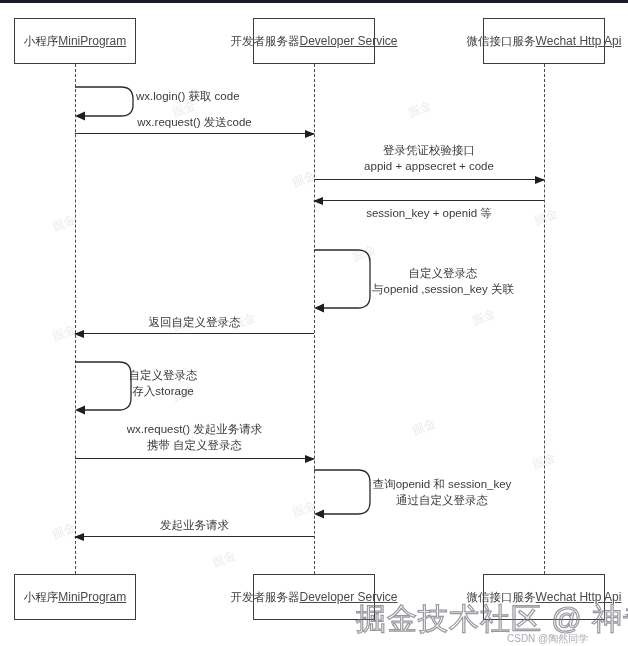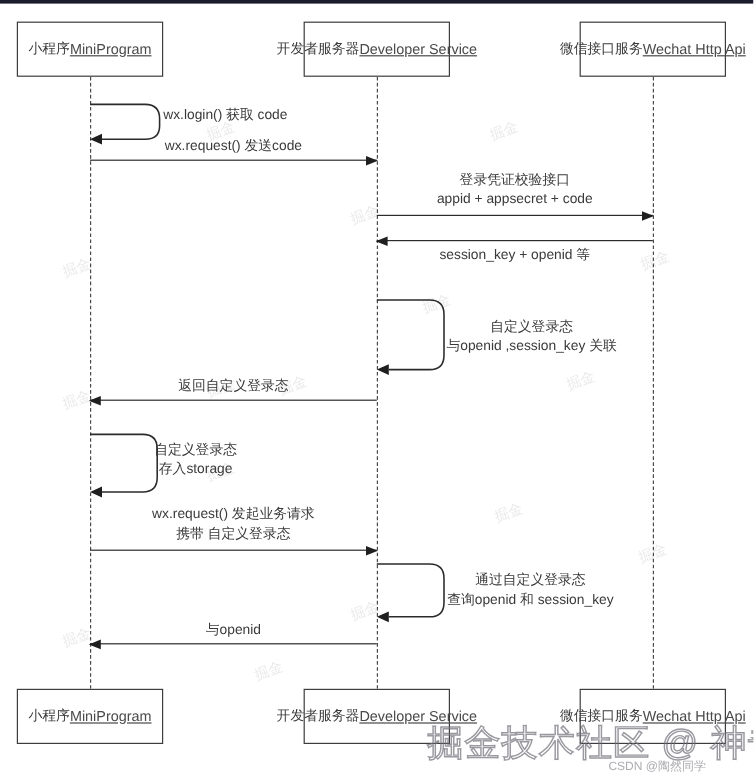--- a/index.html
+++ b/index.html
@@ -258,29 +258,29 @@
       <div>携带 自定义登录态</div>
     </div>
 
     <div class="selfloop" style="left:314px; top:465px;">
       <svg width="80" height="60" viewBox="0 0 80 60">
         <path d="M0,2 H44 Q56,2 56,14 V34 Q56,46 44,46 H10" fill="none" stroke="#2b2b2b" stroke-width="1.3"></path>
         <polygon points="10,41.5 0,46 10,50.5" fill="#1f1f1f"></polygon>
       </svg>
     </div>
     <div class="selfloop-label" style="left:326px; top:473px; width:232px;">
+      <div>查询openid 和 session_key</div>
       <div>通过自定义登录态</div>
-      <div>查询openid 和 session_key</div>
     </div>
 
     <div class="msg" style="left:75px; top:533px; width:239px;">
       <span class="arrowhead left"></span>
     </div>
     <div class="msg-label" style="left:75px; top:515px; width:239px;">
-      <div>与openid</div>
+      <div>发起业务请求</div>
     </div>
 
     <div class="actor-box" style="left:14px;  top:571px; width:122px; height:46px;">
       <div class="actor-cn">小程序</div>
       <div class="actor-en">MiniProgram</div>
     </div>
 
     <div class="actor-box" style="left:253px; top:571px; width:122px; height:46px;">
       <div class="actor-cn">开发者服务器</div>
       <div class="actor-en">Developer Service</div>

